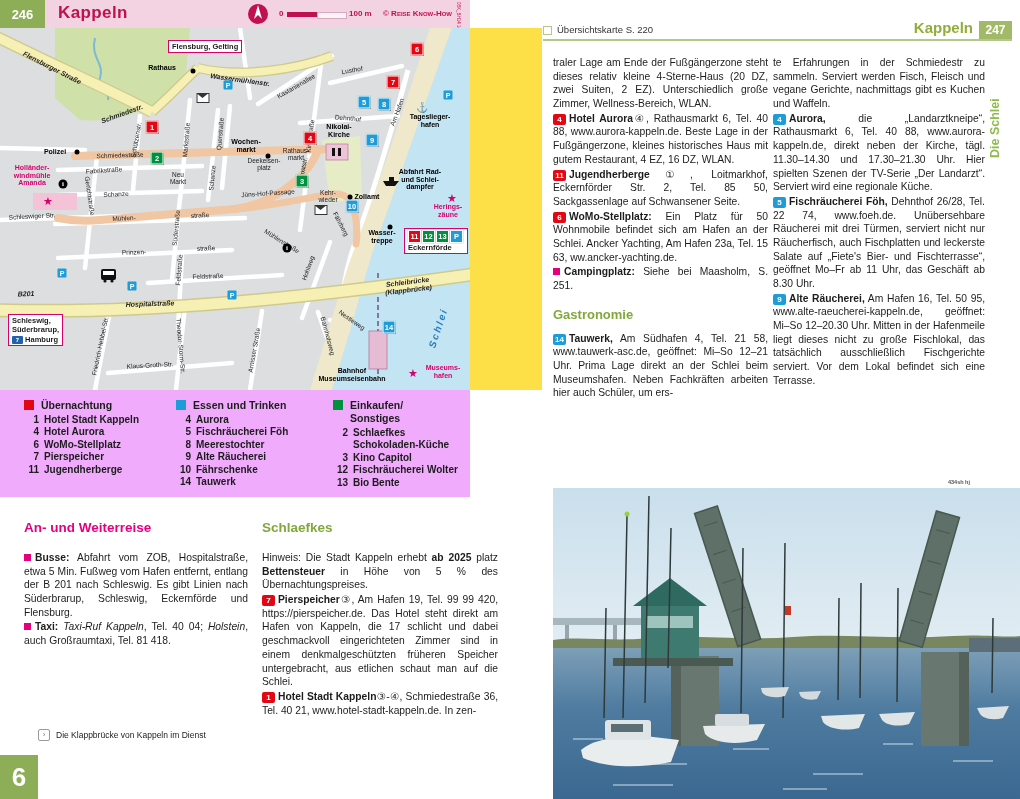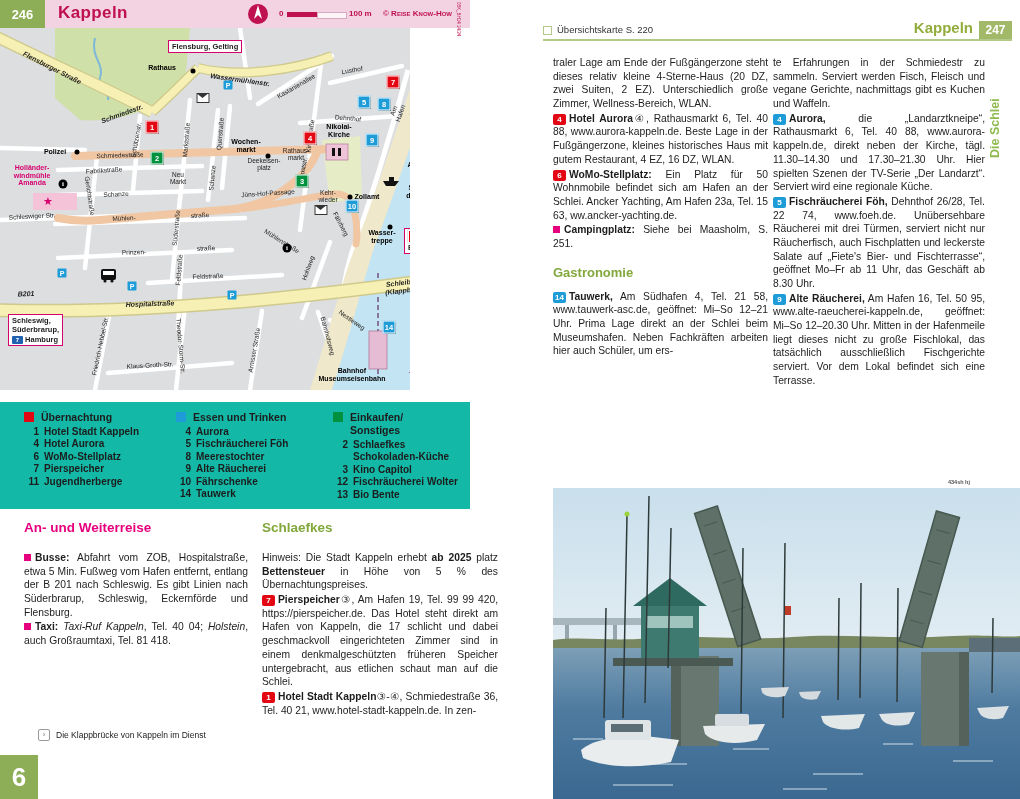--- a/index.html
+++ b/index.html
@@ -14,21 +14,21 @@
   #lp-title{left:58px;top:3px;font-size:17px;font-weight:bold;color:#bf1050;letter-spacing:.4px;}
   #compass{left:247px;top:3px;}
   #scale0{left:279px;top:9px;font-size:8px;font-weight:bold;color:#bf1050;}
   #scalebar1{left:287px;top:12px;width:30px;height:5px;background:#bf1050;}
   #scalebar2{left:317px;top:12px;width:28px;height:5px;background:#fdf4f8;border:1px solid #d9a9c2;}
   #scale100{left:349px;top:9px;font-size:8px;font-weight:bold;color:#bf1050;}
   #map-copy{left:383px;top:9px;font-size:8px;font-weight:bold;color:#bf1050;font-variant:small-caps;}
   #edition{left:455px;top:2px;font-size:4.5px;color:#bf1050;writing-mode:vertical-rl;line-height:1.1;}
 
   
-  #map{left:0;top:28px;width:410px;height:362px;background:#86efac;overflow:hidden;}
+  #map{left:0;top:28px;width:542px;height:362px;background:#fde047;overflow:hidden;}
   #map svg{position:absolute;left:0;top:0;}
   .ml{position:absolute;font-size:6.5px;color:#222;white-space:pre-line;text-align:center;
       line-height:1.1;transform:translate(-50%,-50%);}
   .ml.road{font-style:italic;font-weight:bold;font-size:7px;}
   .ml.poi{font-weight:bold;font-size:7px;color:#000;}
   .ml.red{font-weight:bold;font-size:7px;color:#d6006e;}
   .ml.water{color:#2a7fc1;font-style:italic;font-weight:bold;font-size:10px;letter-spacing:2px;}
   .mk{position:absolute;width:11px;height:11px;transform:translate(-50%,-50%);color:#fff;
       font-size:7.5px;font-weight:bold;text-align:center;line-height:11px;border:1px solid #fff;
       box-shadow:0 0 1px rgba(0,0,0,.55);}
@@ -44,21 +44,21 @@
       transform:translate(-50%,-50%);}
   .star{position:absolute;color:#d6006e;font-size:11px;transform:translate(-50%,-50%);}
   .anch{position:absolute;color:#1a3a6b;font-size:10px;font-weight:bold;transform:translate(-50%,-50%);}
   .co{position:absolute;background:#fff;border:1.5px solid #d6006e;padding:1px 3px;
       font-size:7.5px;font-weight:bold;line-height:1.25;white-space:nowrap;}
   .co .aicon{display:inline-block;width:11px;height:8px;background:#2062b0;color:#fff;font-size:6px;
       font-weight:bold;text-align:center;line-height:8px;border-radius:1px;vertical-align:0;}
   .co .mk{position:static;display:inline-block;transform:none;margin-right:1px;}
 
   
-  #legend{left:0;top:402px;width:470px;height:107px;background:#14b8a6;}
+  #legend{left:0;top:390px;width:470px;height:107px;background:#f0abfc;}
   .lg-col{position:absolute;top:9px;font-size:10px;font-weight:bold;line-height:1.24;}
   .lg-col:nth-child(1){left:24px;width:140px;}
   .lg-col:nth-child(2){left:176px;width:148px;}
   .lg-col:nth-child(3){left:333px;width:130px;}
   .lg-title{display:flex;margin-bottom:2px;font-size:10.5px;}
   .lg-sq{width:10px;height:10px;margin:1px 7px 0 0;flex:0 0 10px;}
   .lg-title span{white-space:pre-line;}
   .lg-item{display:flex;}
   .lg-n{width:15px;text-align:right;margin-right:5px;flex:0 0 15px;}
 
@@ -424,20 +424,21 @@
 <div class="abs" id="rp-sq"></div>
 <div class="abs" id="rp-crumb">Übersichtskarte S. 220</div>
 <div class="abs" id="rp-title">Kappeln</div>
 <div class="abs" id="rp-pagebox">247</div>
 <div class="abs" id="rp-rule"></div>
 <div class="abs" id="rp-tab">Die Schlei</div>
 
 <div class="rcol" id="rcol0">
     <p class="para"><span>traler Lage am Ende der Fußgängerzone steht dieses relativ kleine 4-Sterne-Haus (20 DZ, zwei Suiten, 2 EZ). Unterschiedlich große Zimmer, Wellness-Bereich, WLAN.</span></p>
     <p class="para"><span class="bdg red">4</span><span class="bold">Hotel Aurora</span><span>④, Rathausmarkt 6, Tel. 40 88, www.aurora-kappeln.de. Beste Lage in der Fußgängerzone, kleines historisches Haus mit gutem Restaurant, 4 EZ, 16 DZ, WLAN.</span></p>
+    <p class="para"><span class="bdg red">11</span><span class="bold">Jugendherberge</span><span>①, Loitmarkhof, Eckernförder Str. 2, Tel. 85 50, Sackgassenlage auf Schwansener Seite.</span></p>
     <p class="para"><span class="bdg red">6</span><span class="bold">WoMo-Stellplatz:</span><span> Ein Platz für 50 Wohnmobile befindet sich am Hafen an der Schlei. Ancker Yachting, Am Hafen 23a, Tel. 15 63, ww.ancker-yachting.de.</span></p>
     <p class="para"><span class="sq"></span><span class="bold">Campingplatz:</span><span> Siehe bei Maasholm, S. 251.</span></p>
     <div class="col-head">Gastronomie</div>
     <p class="para"><span class="bdg blue">14</span><span class="bold">Tauwerk,</span><span> Am Südhafen 4, Tel. 21 58, www.tauwerk-asc.de, geöffnet: Mi–So 12–21 Uhr. Prima Lage direkt an der Schlei beim Museumshafen. Neben Fachkräften arbeiten hier auch Schüler, um ers-</span></p>
   </div>
 <div class="rcol" id="rcol1">
     <p class="para"><span>te Erfahrungen in der Schmiedestr zu sammeln. Serviert werden Fisch, Fleisch und vegane Gerichte, nachmittags gibt es Kuchen und Waffeln.</span></p>
     <p class="para"><span class="bdg blue">4</span><span class="bold">Aurora,</span><span> die „Landarztkneipe“, Rathausmarkt 6, Tel. 40 88, www.aurora-kappeln.de, direkt neben der Kirche, tägl. 11.30–14.30 und 17.30–21.30 Uhr. Hier spielten Szenen der TV-Serie „Der Landarzt“. Serviert wird eine regionale Küche.</span></p>
     <p class="para"><span class="bdg blue">5</span><span class="bold">Fischräucherei Föh,</span><span> Dehnthof 26/28, Tel. 22 74, www.foeh.de. Unübersehbare Räucherei mit drei Türmen, serviert nicht nur Räucherfisch, auch Fischplatten und leckerste Salate auf „Fiete's Bier- und Fischterrasse“, geöffnet Mo–Fr ab 11 Uhr, das Geschäft ab 8.30 Uhr.</span></p>
     <p class="para"><span class="bdg blue">9</span><span class="bold">Alte Räucherei,</span><span> Am Hafen 16, Tel. 50 95, www.alte-raeucherei-kappeln.de, geöffnet: Mi–So 12–20.30 Uhr. Mitten in der Hafenmeile liegt dieses nicht zu große Fischlokal, das tatsächlich ausschließlich Fischgerichte serviert. Vor dem Lokal befindet sich eine Terrasse.</span></p>

